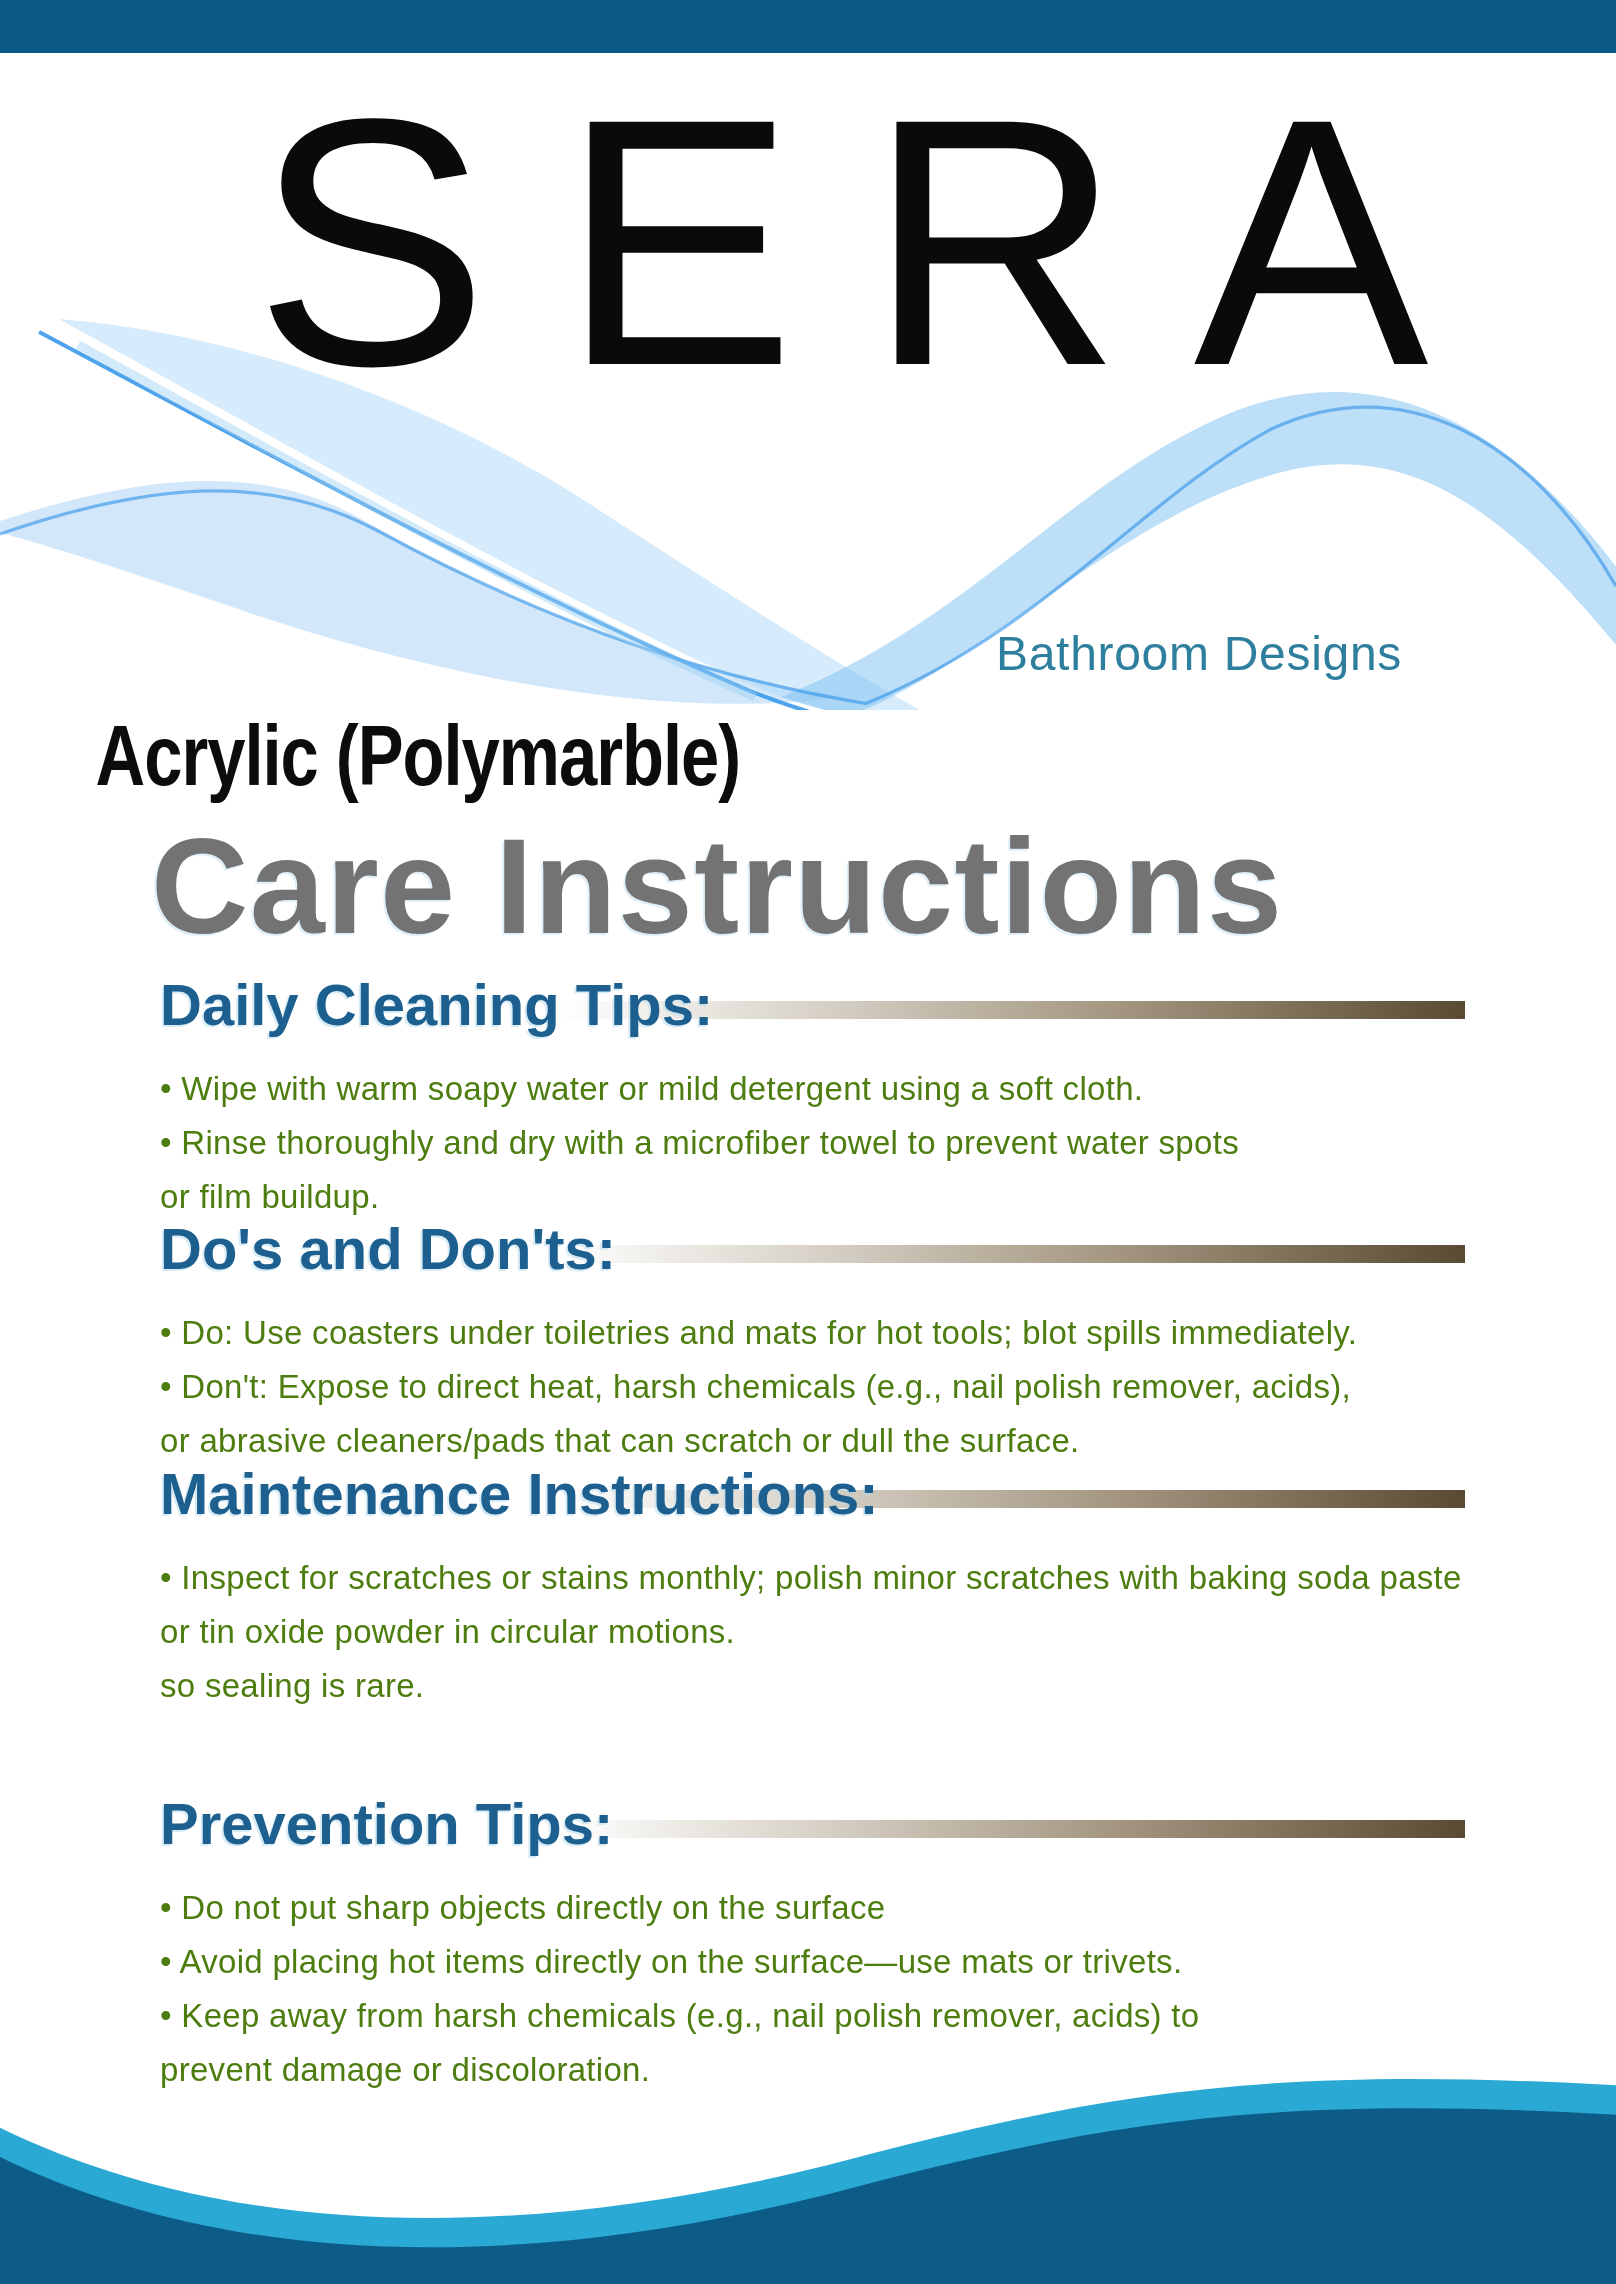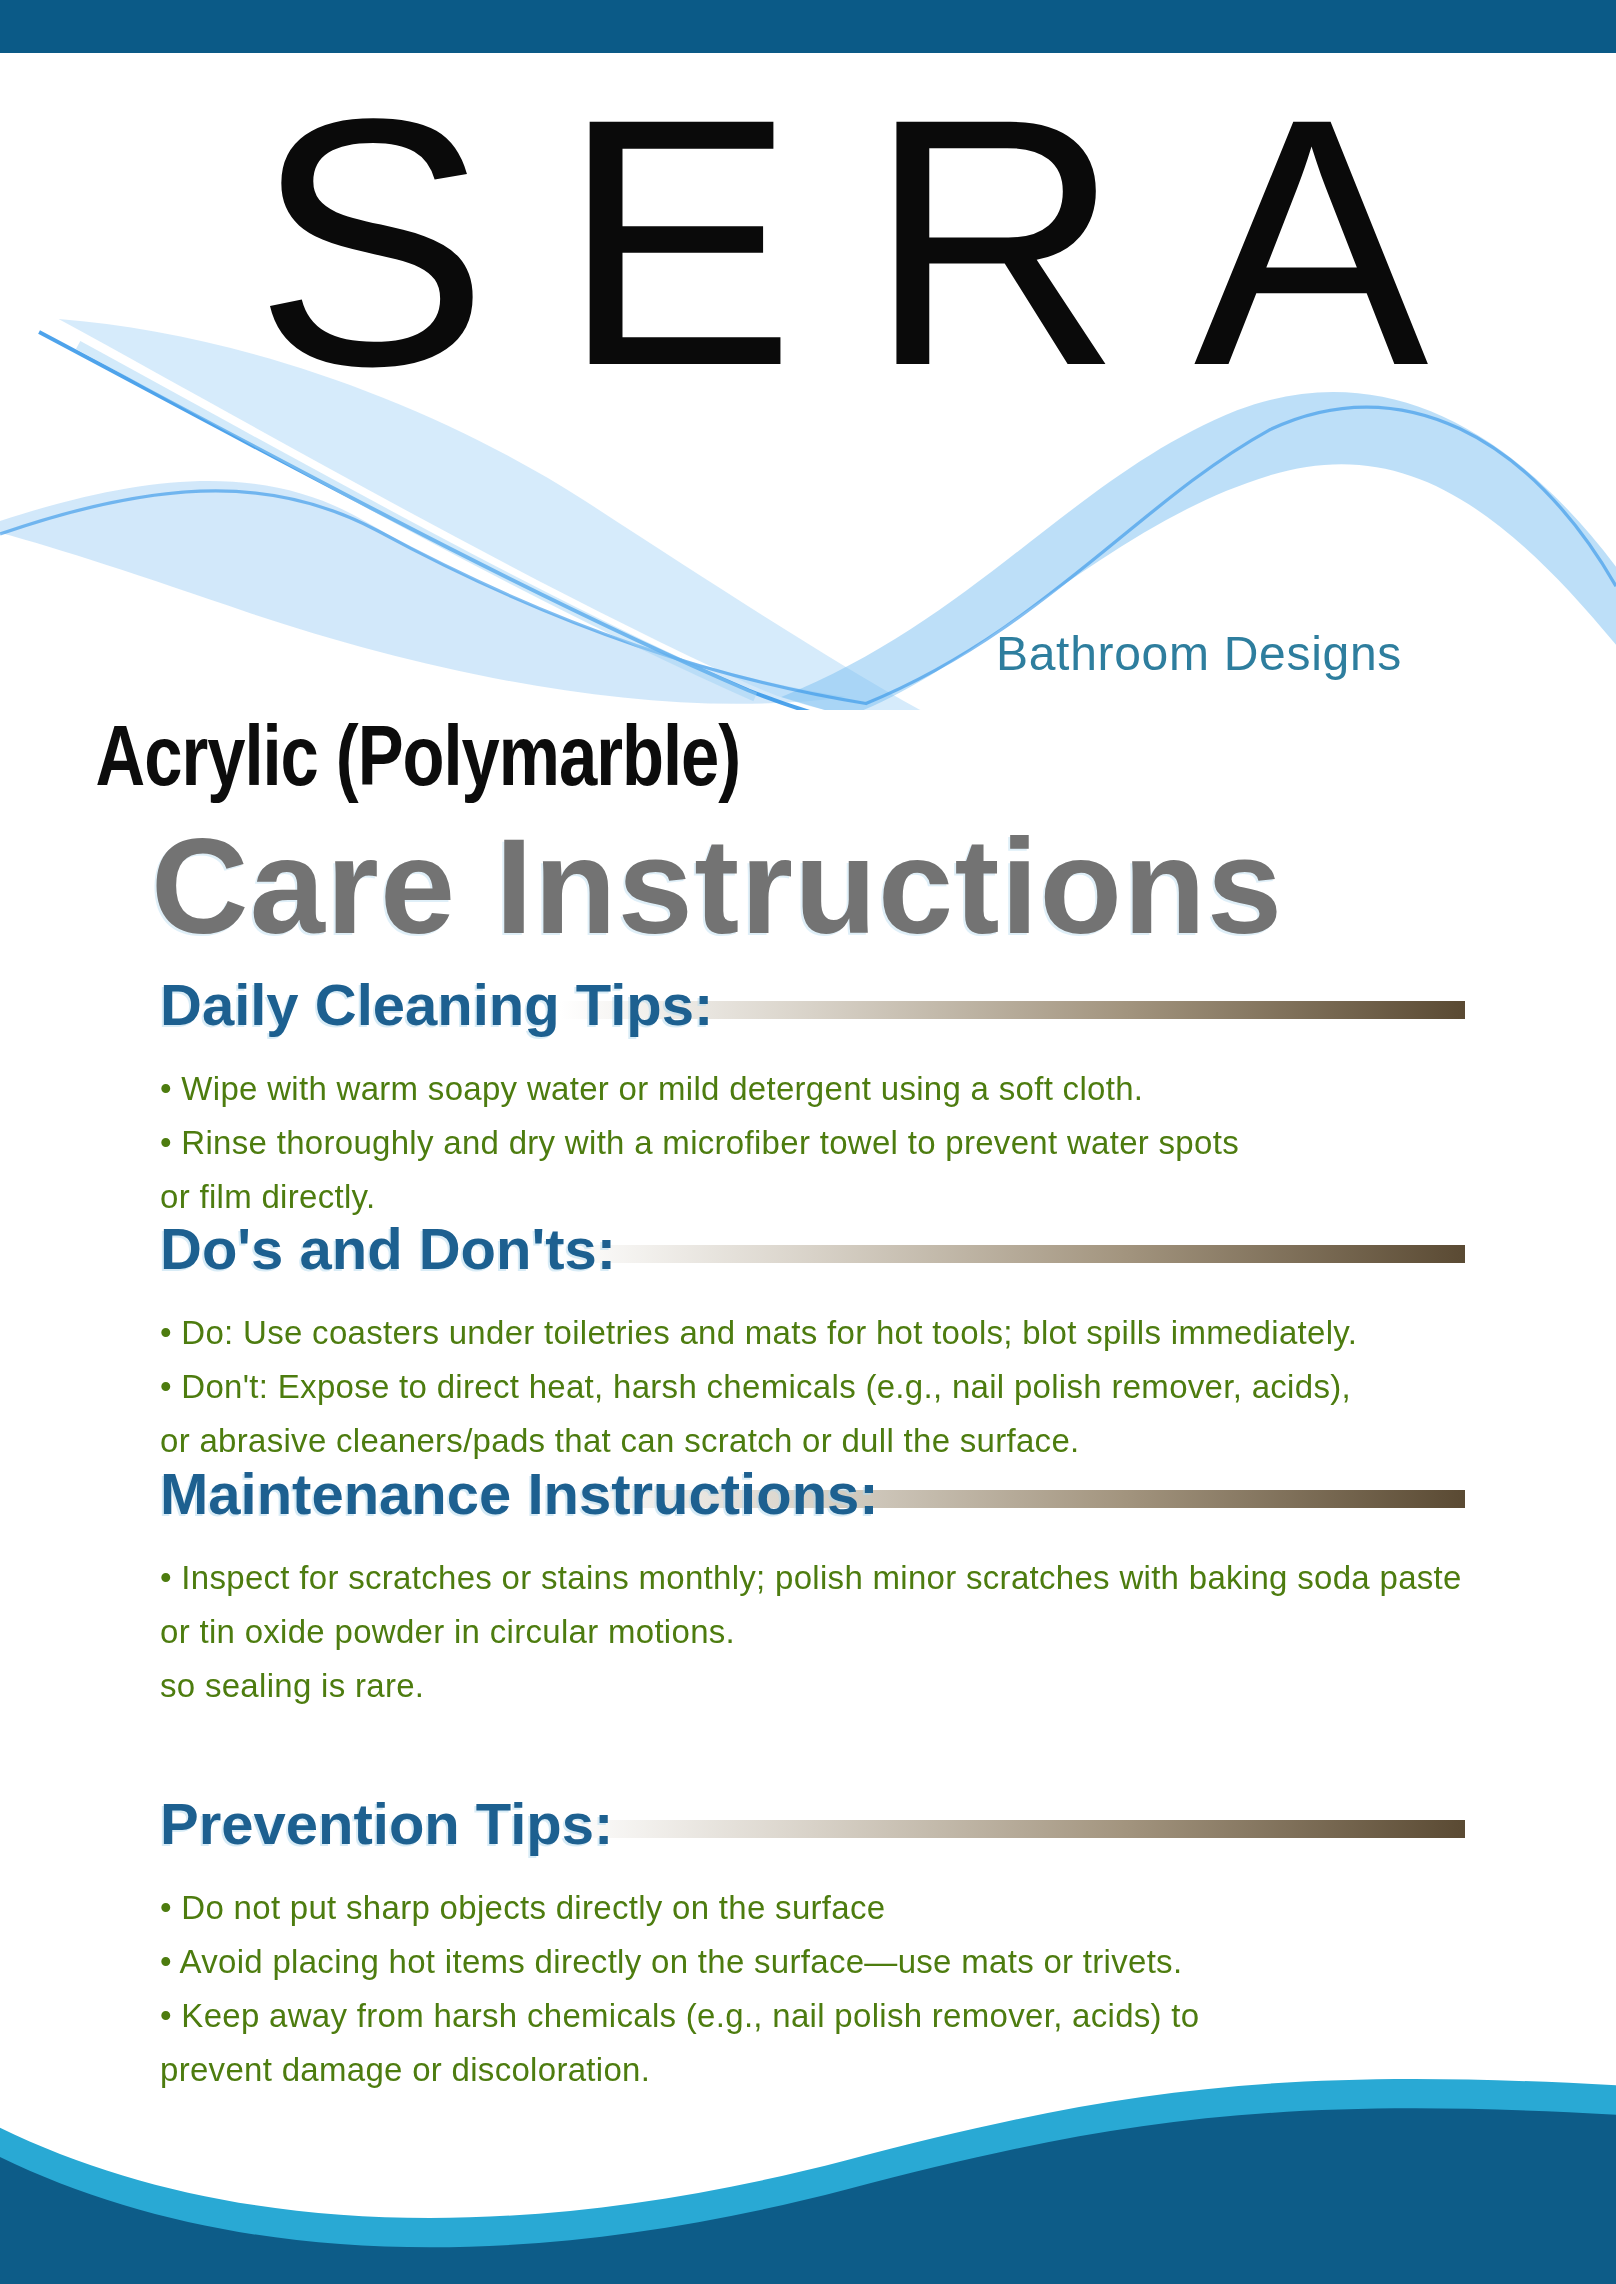--- a/index.html
+++ b/index.html
@@ -95,21 +95,21 @@
   </div>
 
   <div class="main-title">Care Instructions</div>
 
   <div class="section sec-1">
     <div class="hbar"></div>
     <div class="sec-heading">Daily Cleaning Tips:</div>
     <div class="sec-lines">
       <div class="body-line">• Wipe with warm soapy water or mild detergent using a soft cloth.</div>
       <div class="body-line">• Rinse thoroughly and dry with a microfiber towel to prevent water spots</div>
-      <div class="body-line">or film directly.</div>
+      <div class="body-line">or film buildup.</div>
     </div>
   </div>
 
   <div class="section sec-2">
     <div class="hbar"></div>
     <div class="sec-heading">Do's and Don'ts:</div>
     <div class="sec-lines">
       <div class="body-line">• Do: Use coasters under toiletries and mats for hot tools; blot spills immediately.</div>
       <div class="body-line">• Don't: Expose to direct heat, harsh chemicals (e.g., nail polish remover, acids),</div>
       <div class="body-line">or abrasive cleaners/pads that can scratch or dull the surface.</div>

